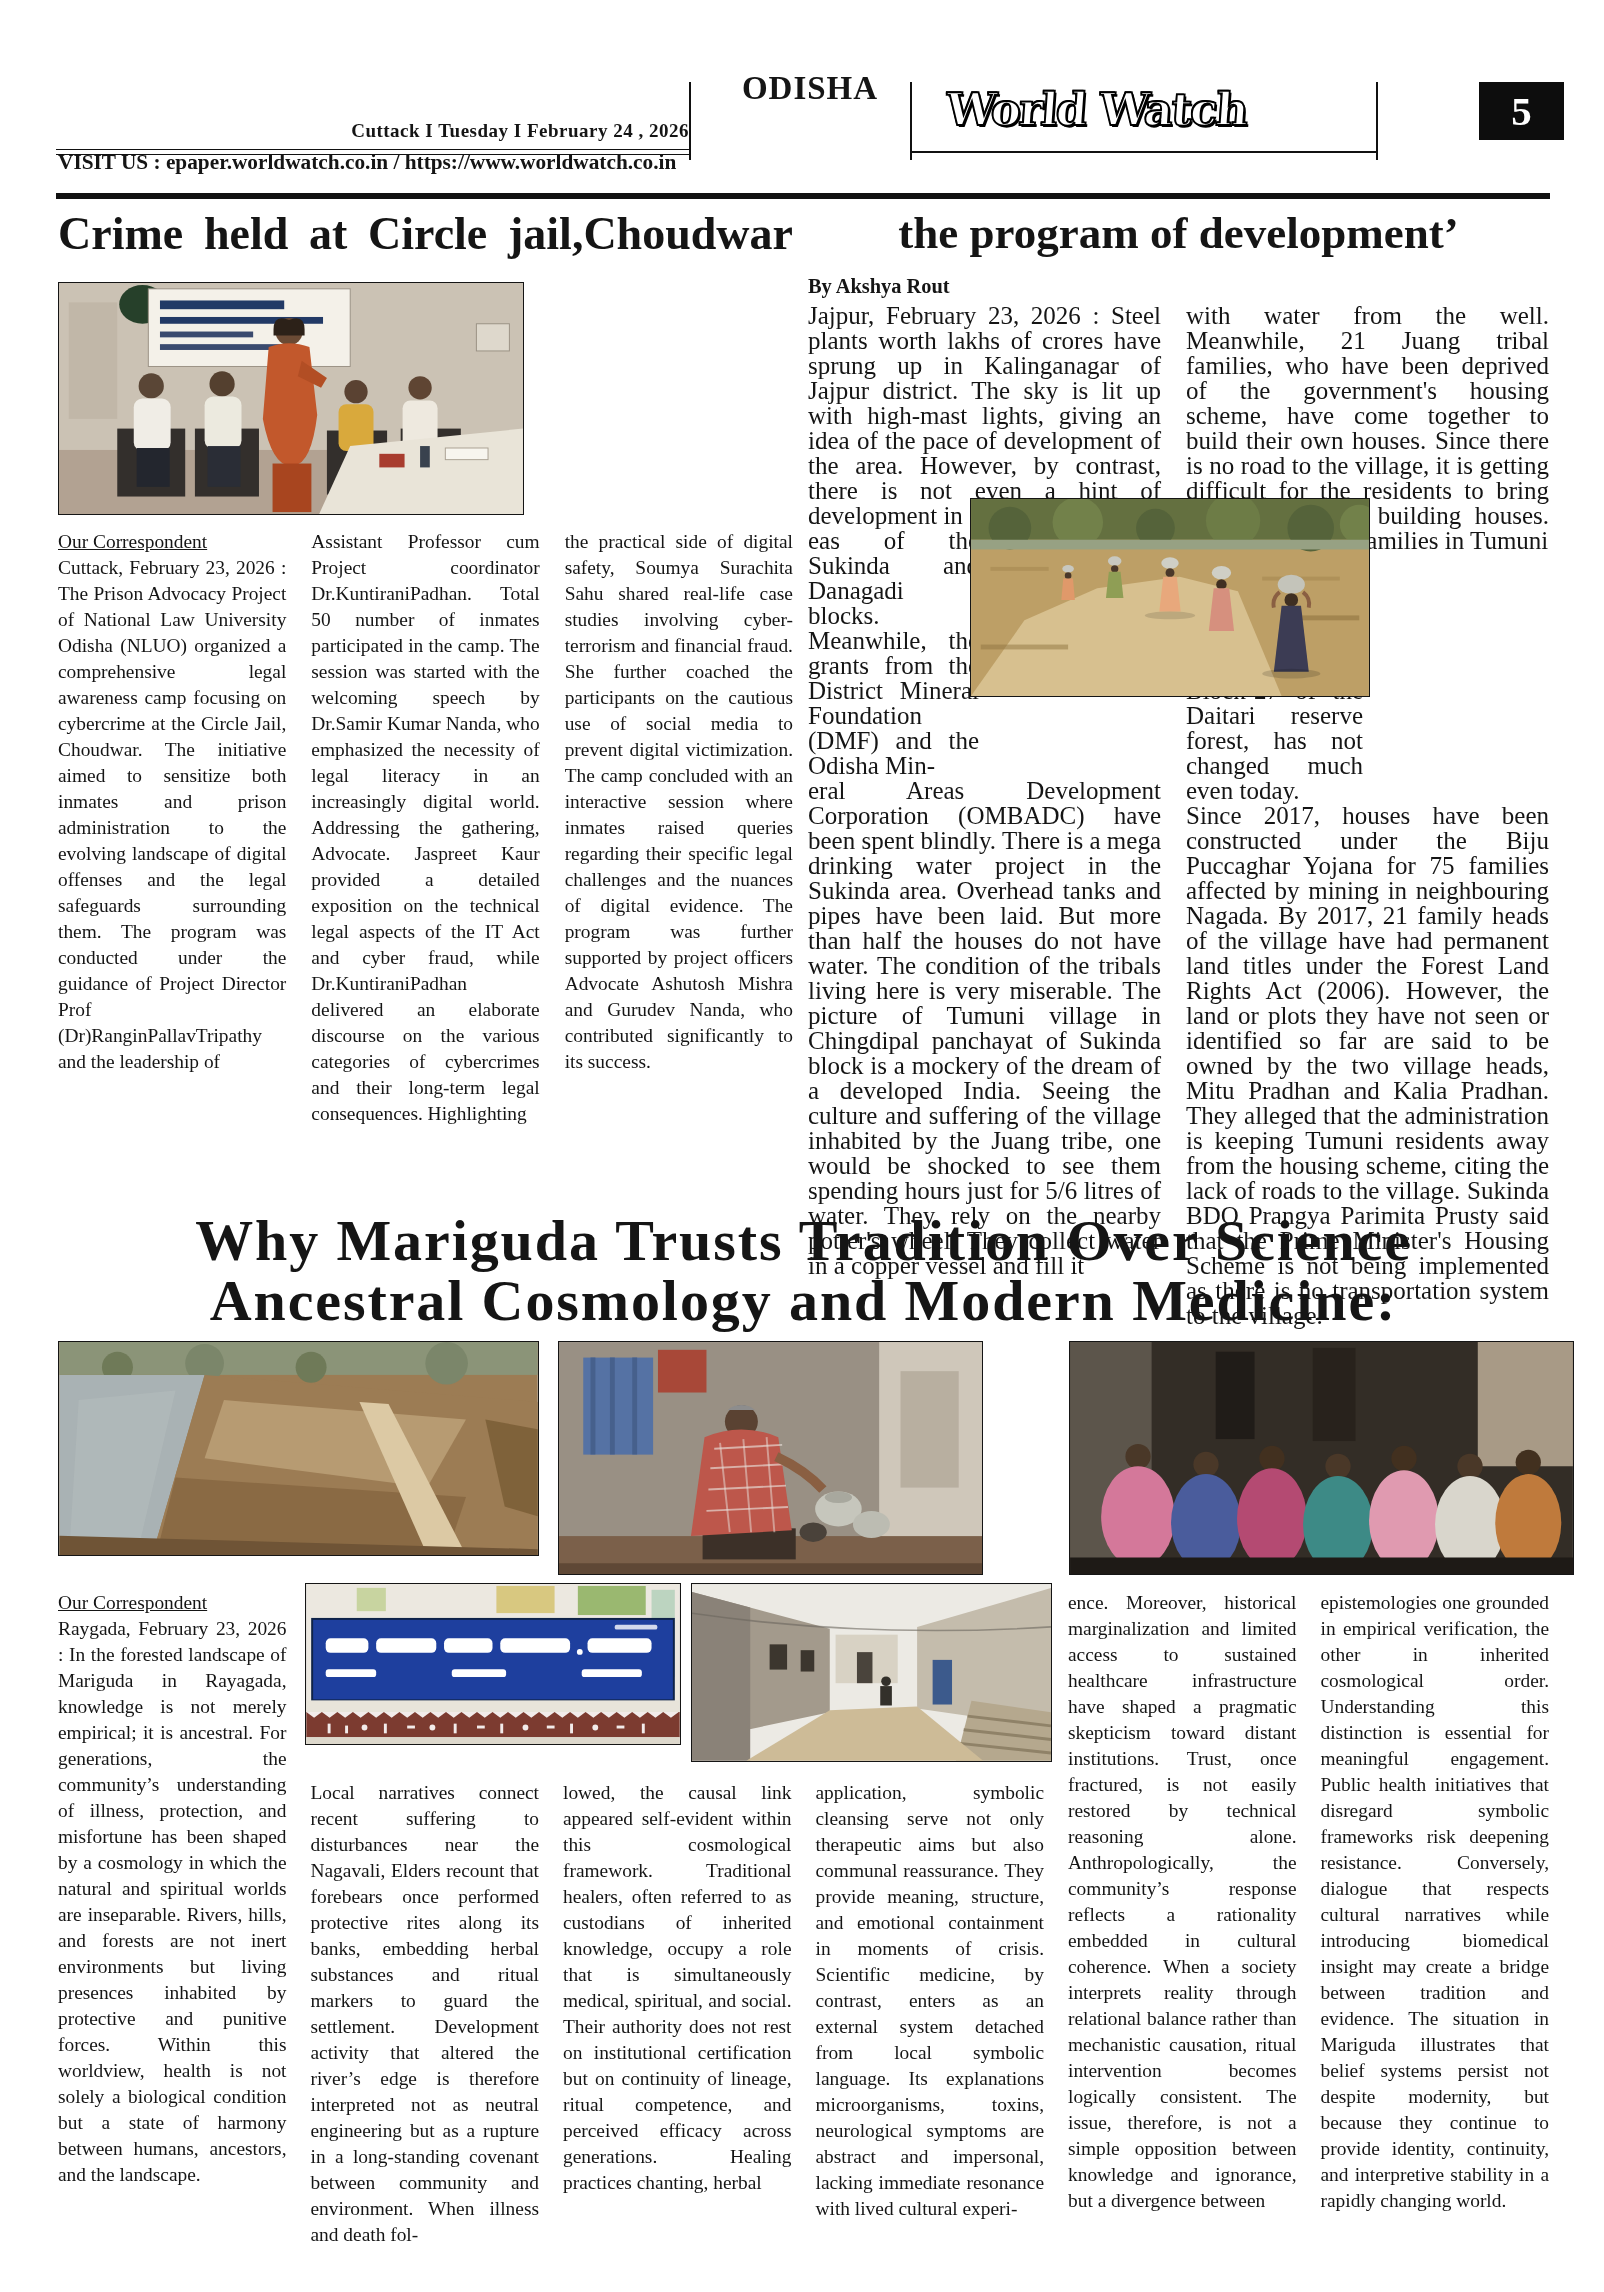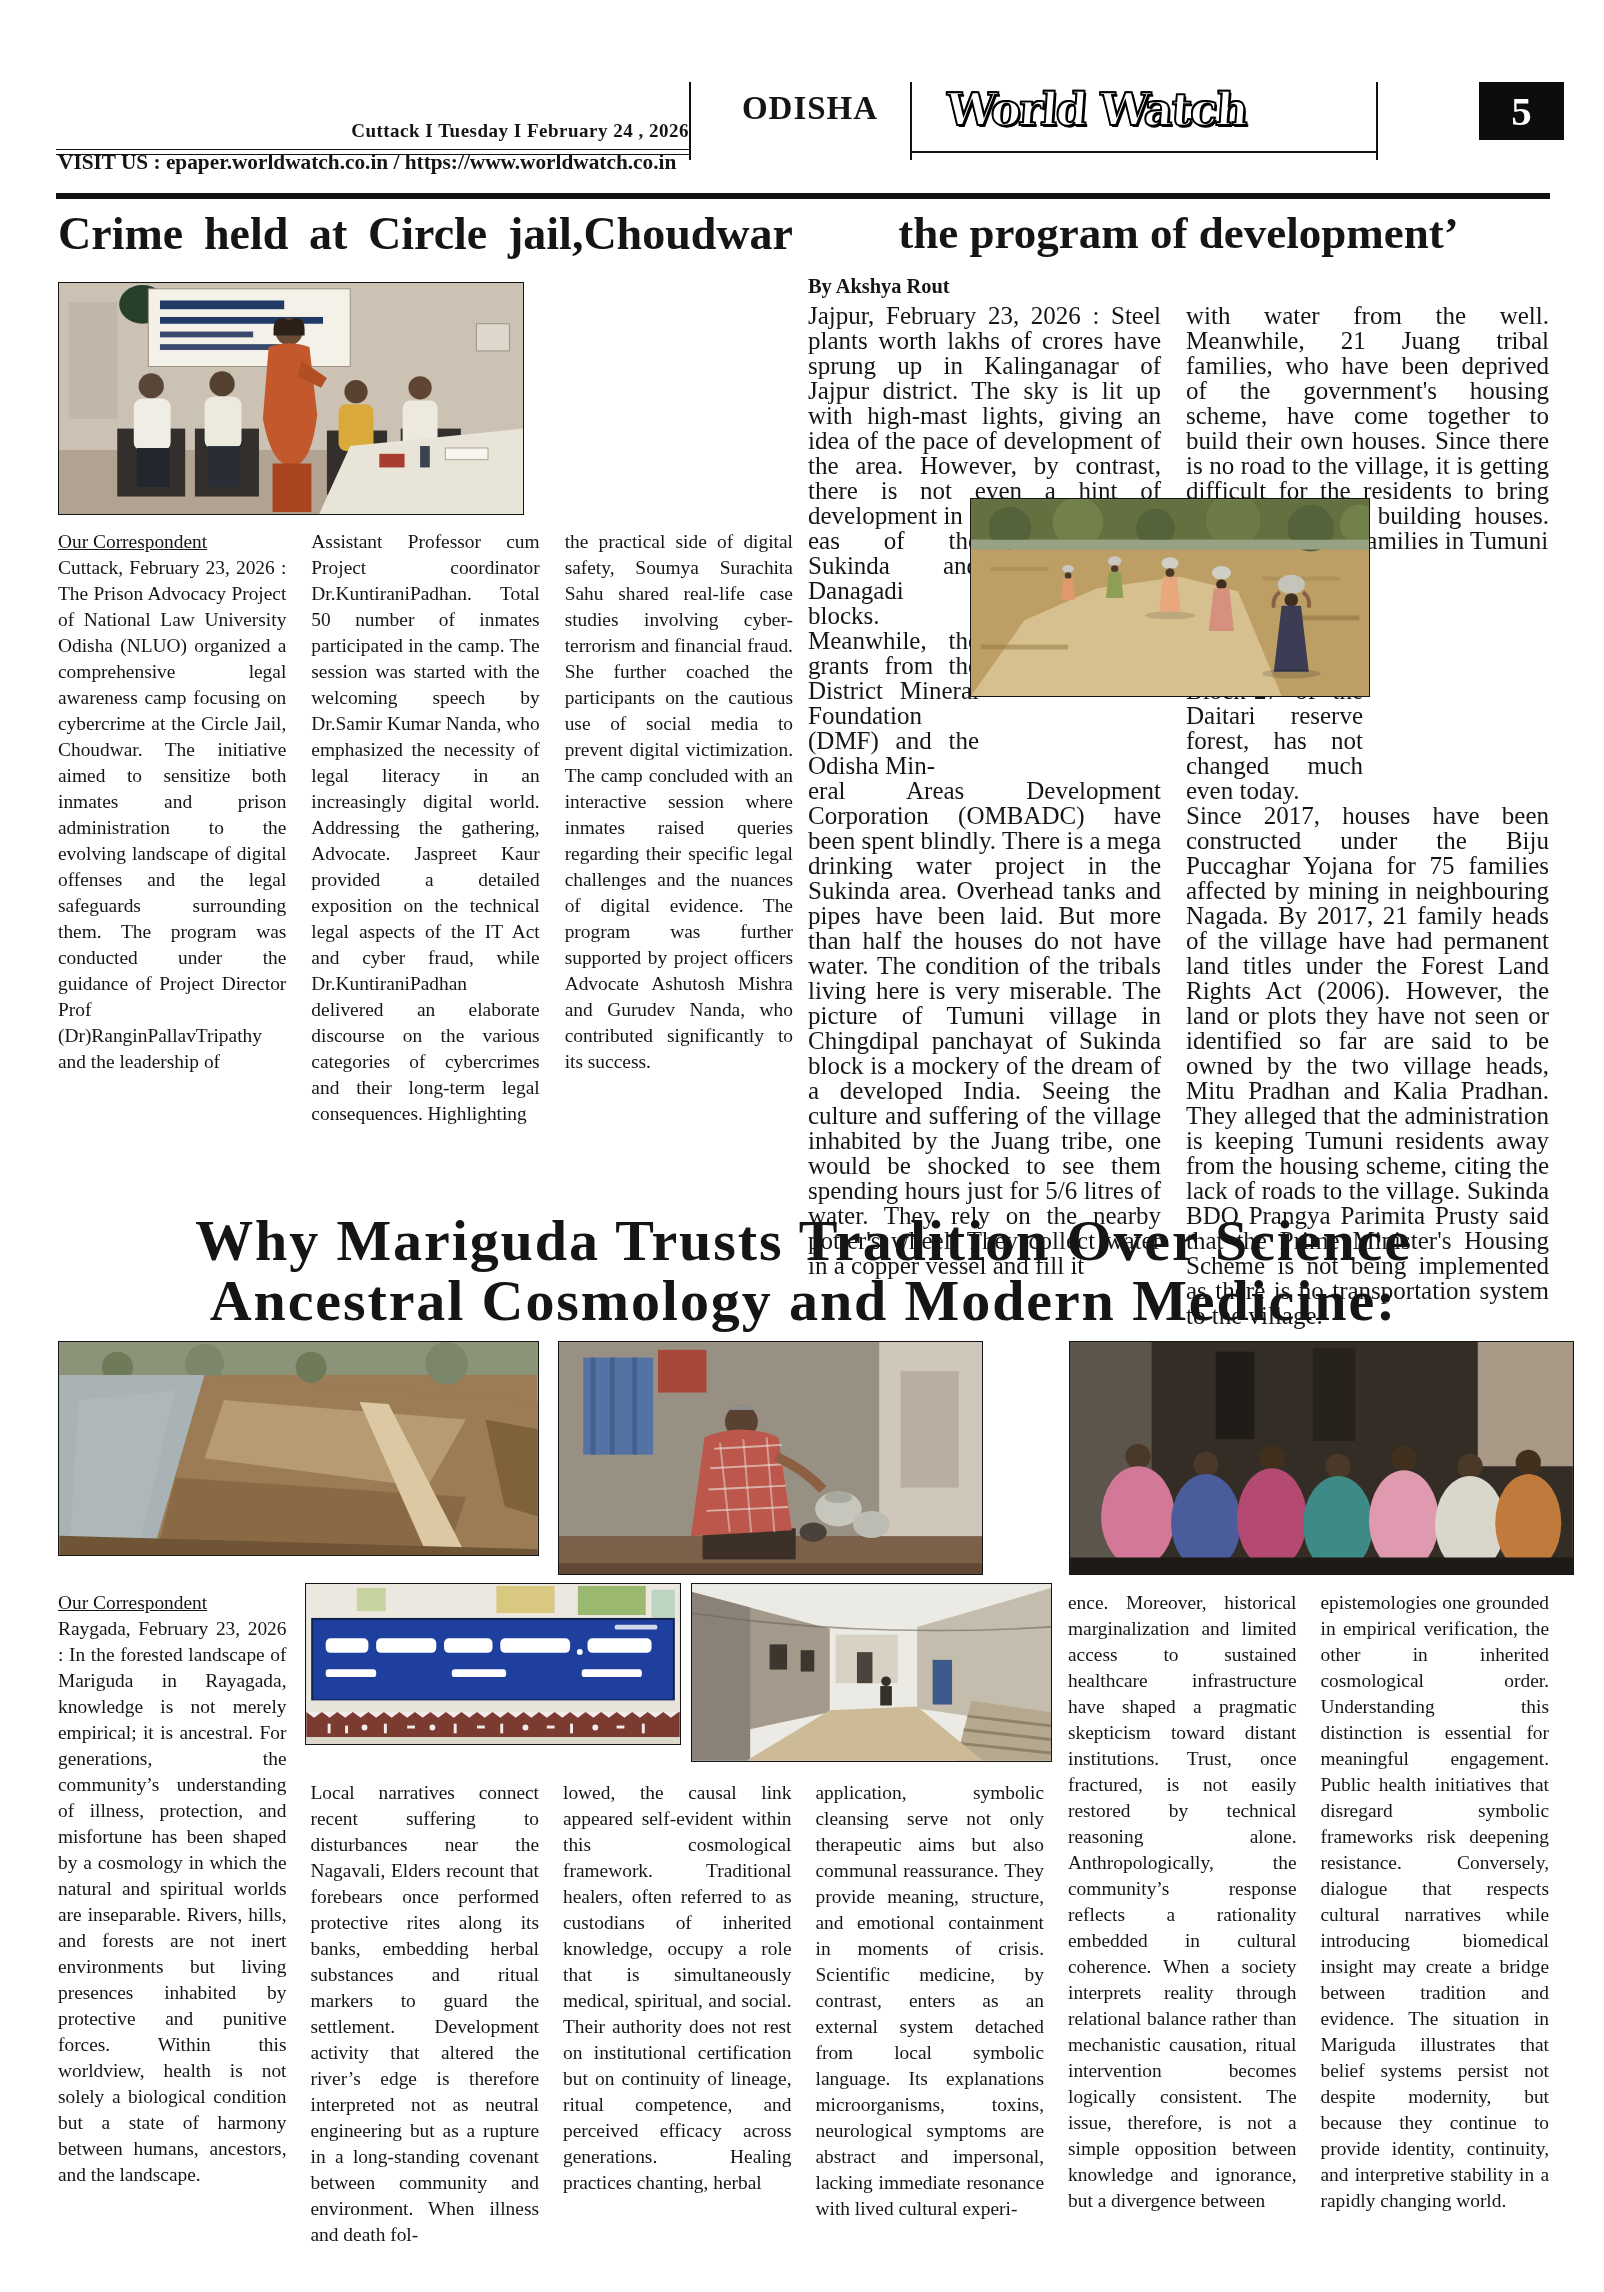--- a/index.html
+++ b/index.html
@@ -6,21 +6,21 @@
   .page{position:relative;width:1605px;height:2293px;background:#ffffff;
         font-family:"Liberation Serif",serif;color:#151515;overflow:hidden;}
 
   
   .dateline{position:absolute;left:272px;top:120px;width:417px;text-align:right;
             font-size:19px;font-weight:bold;letter-spacing:0.5px;}
   .rule-double{position:absolute;left:56px;top:149px;width:635px;height:3.9px;
                border-top:1.9px solid #111;border-bottom:1.9px solid #111;}
   .vline{position:absolute;top:82px;width:1.9px;height:78px;background:#111;}
   .v1{left:689px}.v2{left:910px}.v3{left:1376px}
-  .odisha{position:absolute;left:691px;top:90px;width:238px;text-align:center;
+  .odisha{position:absolute;left:691px;top:70px;width:238px;text-align:center;
           font-size:33px;font-weight:bold;letter-spacing:1px;}
   .logo{position:absolute;left:946px;top:83px;font-size:45px;font-weight:bold;
         font-family:"DejaVu Serif",serif;color:#fff;-webkit-text-stroke:1.9px #000;
         text-shadow:1.9px 1.9px 0 #000,-1px -1px 0 #000;letter-spacing:-1.9px;transform:skewX(-4deg);}
   .rule-logo{position:absolute;left:912px;top:151px;width:464px;height:1.9px;background:#111;}
   .pagebox{position:absolute;left:1479px;top:82px;width:85px;height:58px;background:#0d0d0d;
            color:#fff;font-size:41px;font-weight:bold;display:flex;align-items:center;justify-content:center;}
   .visit{position:absolute;left:58px;top:150px;width:1126px;
          font-size:21.3px;font-weight:bold;}
   .rule-thick{position:absolute;left:56px;top:193px;width:1494px;height:5.8px;background:#111;}

